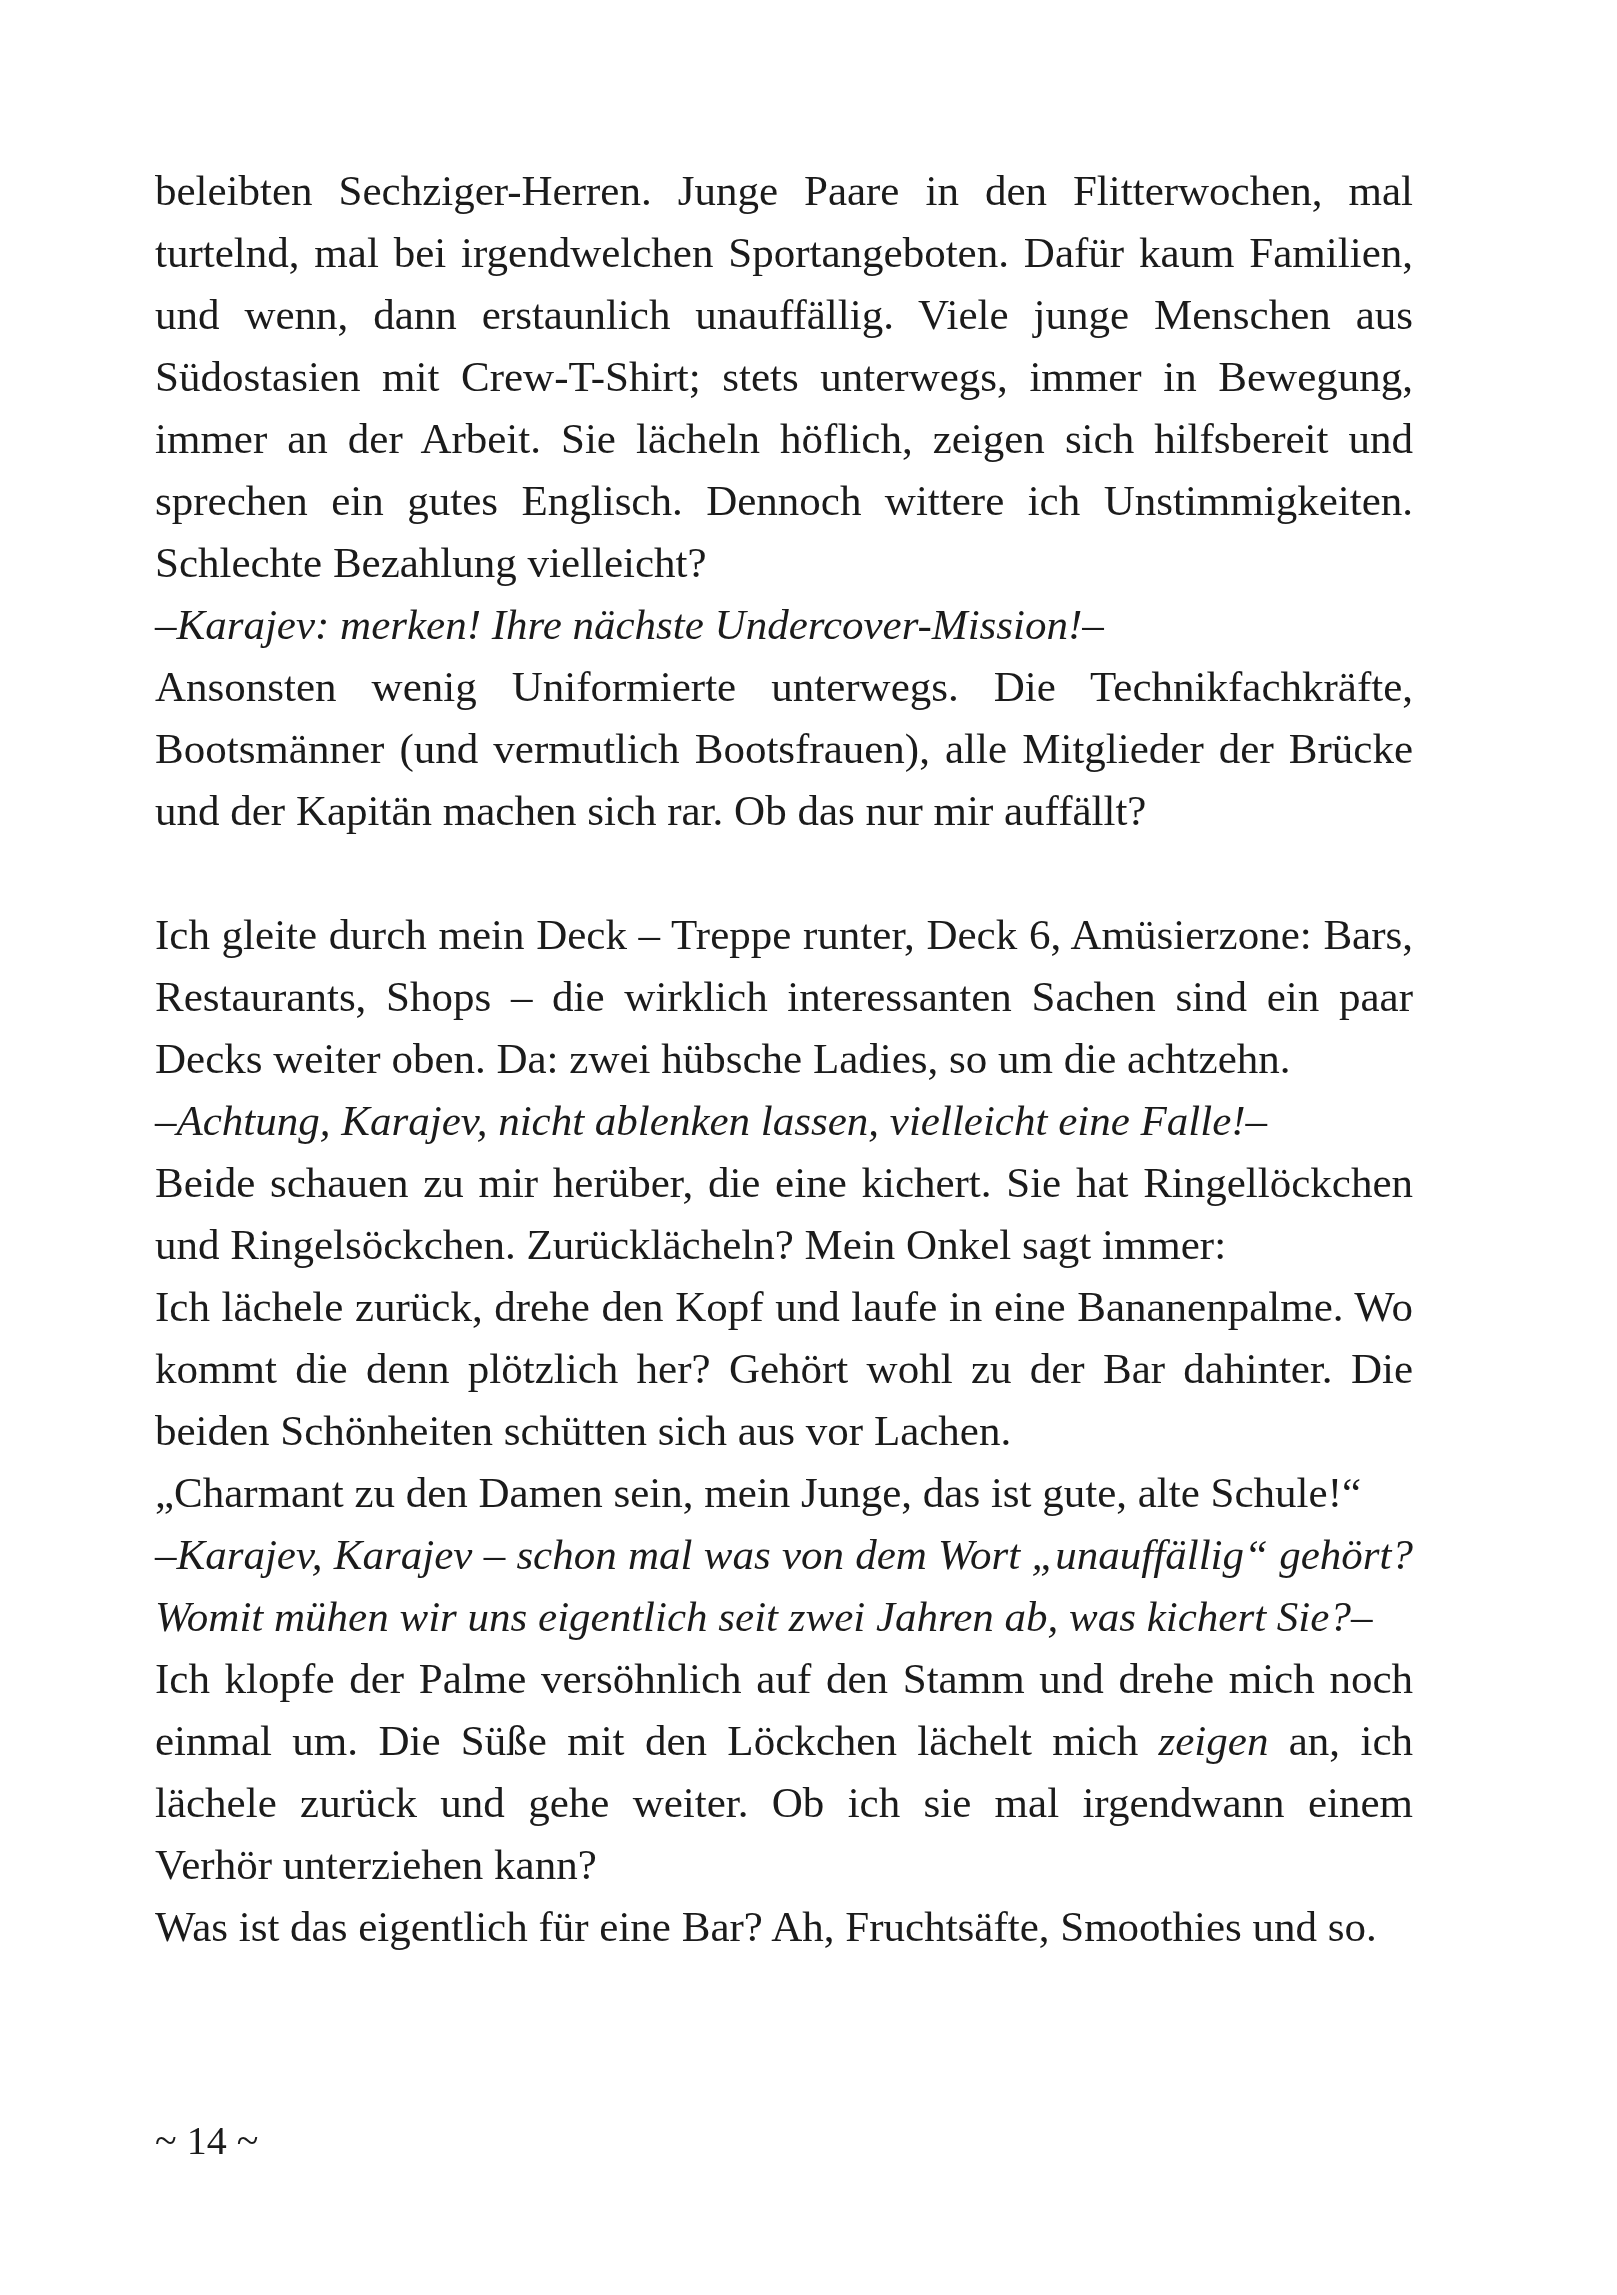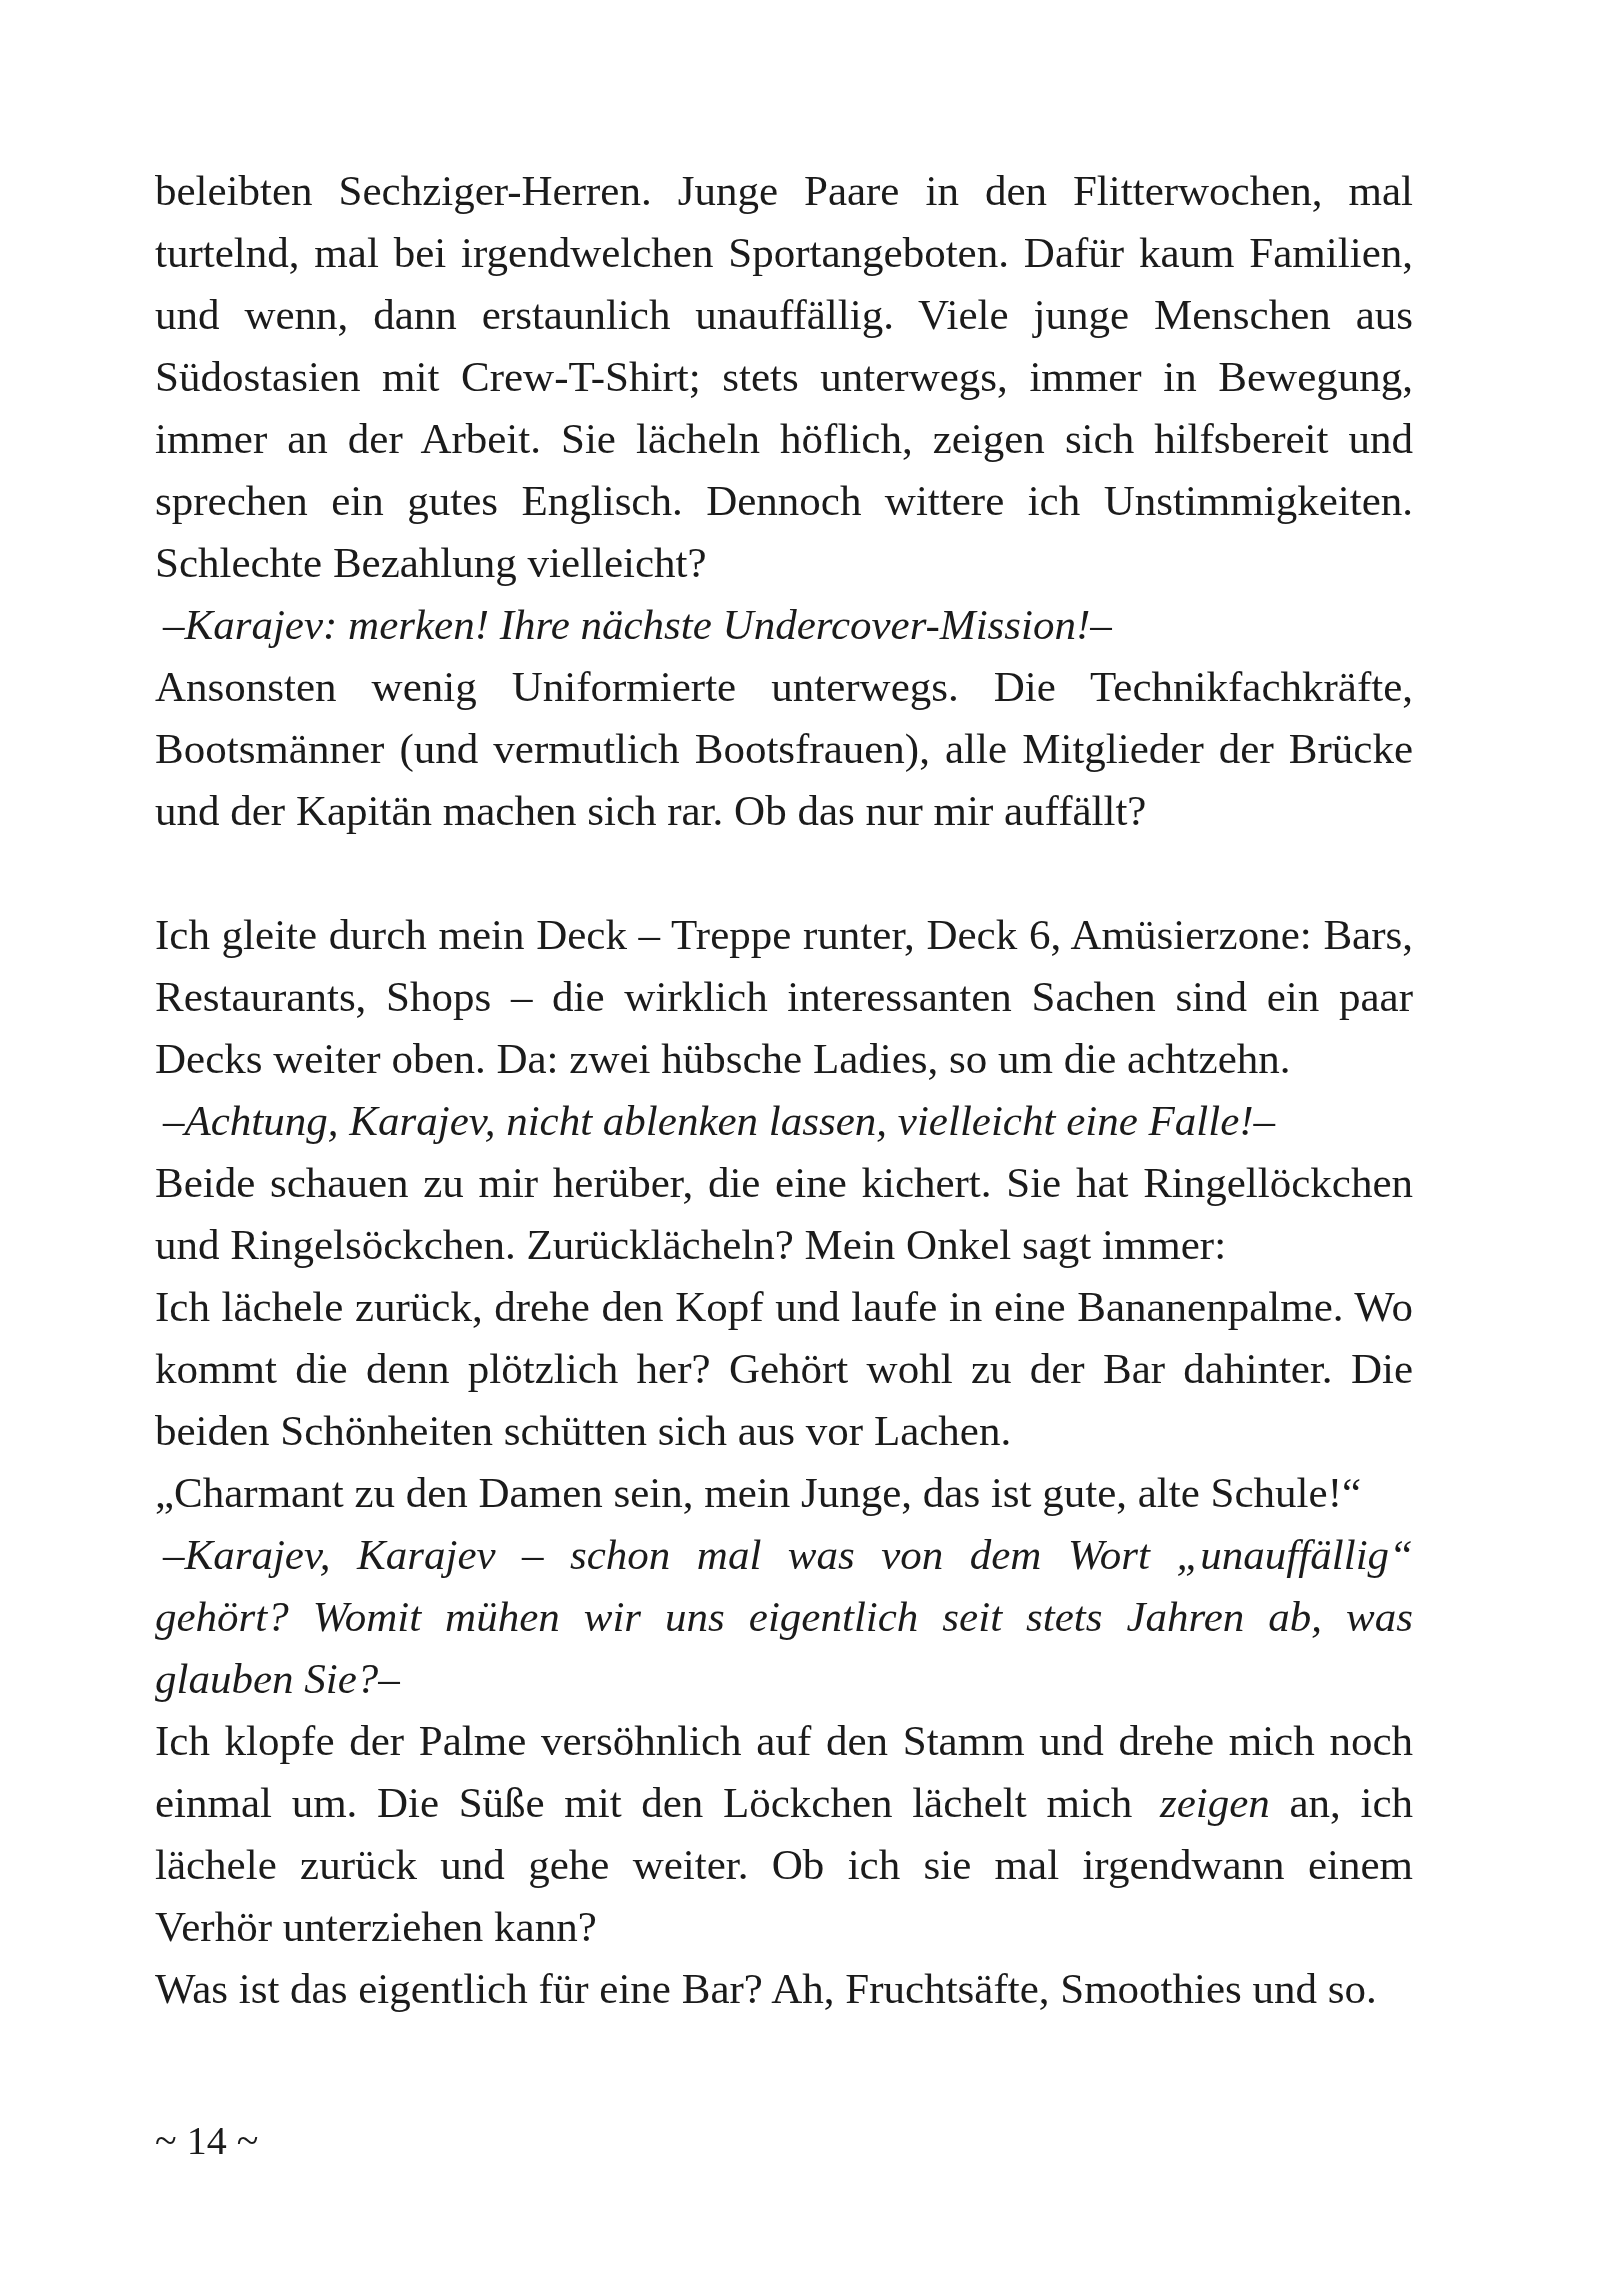--- a/index.html
+++ b/index.html
@@ -31,21 +31,20 @@
     padding: 0;
   }
   .para.italic {
     font-style: italic;
   }
   .para.spacer {
     height: 62px;
   }
   .it {
     font-style: italic;
-    margin-left: 8px;
   }
   .page-number {
     position: absolute;
     left: 155px;
     top: 2115px;
     width: 1258px;
     text-align: left;
     font-size: 40px;
     line-height: 51px;
     color: #1b1b1b;
@@ -57,19 +56,19 @@
 <div class="text-block">
     <p class="para"><span>beleibten Sechziger-Herren. Junge Paare in den Flitterwochen, mal turtelnd, mal bei irgendwelchen Sportangeboten. Dafür kaum Familien, und wenn, dann erstaunlich unauffällig. Viele junge Menschen aus Südostasien mit Crew-T-Shirt; stets unterwegs, immer in Bewegung, immer an der Arbeit. Sie lächeln höflich, zeigen sich hilfsbereit und sprechen ein gutes Englisch. Dennoch wittere ich Unstimmigkeiten. Schlechte Bezahlung vielleicht?</span></p>
     <p class="para italic"><span class="it">–Karajev: merken! Ihre nächste Undercover-Mission!–</span></p>
     <p class="para"><span>Ansonsten wenig Uniformierte unterwegs. Die Technikfachkräfte, Bootsmänner (und vermutlich Bootsfrauen), alle Mitglieder der Brücke und der Kapitän machen sich rar. Ob das nur mir auffällt?</span></p>
     <p class="para spacer"></p>
     <p class="para"><span>Ich gleite durch mein Deck – Treppe runter, Deck 6, Amüsierzone: Bars, Restaurants, Shops – die wirklich interessanten Sachen sind ein paar Decks weiter oben. Da: zwei hübsche Ladies, so um die achtzehn.</span></p>
     <p class="para italic"><span class="it">–Achtung, Karajev, nicht ablenken lassen, vielleicht eine Falle!–</span></p>
     <p class="para"><span>Beide schauen zu mir herüber, die eine kichert. Sie hat Ringellöckchen und Ringelsöckchen. Zurücklächeln? Mein Onkel sagt immer:</span></p>
     <p class="para"><span>Ich lächele zurück, drehe den Kopf und laufe in eine Bananenpalme. Wo kommt die denn plötzlich her? Gehört wohl zu der Bar dahinter. Die beiden Schönheiten schütten sich aus vor Lachen.</span></p>
     <p class="para"><span>„Charmant zu den Damen sein, mein Junge, das ist gute, alte Schule!“</span></p>
-    <p class="para italic"><span class="it">–Karajev, Karajev – schon mal was von dem Wort „unauffällig“ gehört? Womit mühen wir uns eigentlich seit stets Jahren ab, was glauben Sie?–</span></p>
+    <p class="para italic"><span class="it">–Karajev, Karajev – schon mal was von dem Wort „unauffällig“ gehört? Womit mühen wir uns eigentlich seit zwei Jahren ab, was kichert Sie?–</span></p>
     <p class="para"><span>Ich klopfe der Palme versöhnlich auf den Stamm und drehe mich noch einmal um. Die Süße mit den Löckchen lächelt mich </span><span class="it">zeigen</span><span> an, ich lächele zurück und gehe weiter. Ob ich sie mal irgendwann einem Verhör unterziehen kann?</span></p>
     <p class="para"><span>Was ist das eigentlich für eine Bar? Ah, Fruchtsäfte, Smoothies und so.</span></p>
   </div>
 
 <div class="page-number">~ 14 ~</div>
 
 
 </body></html>

